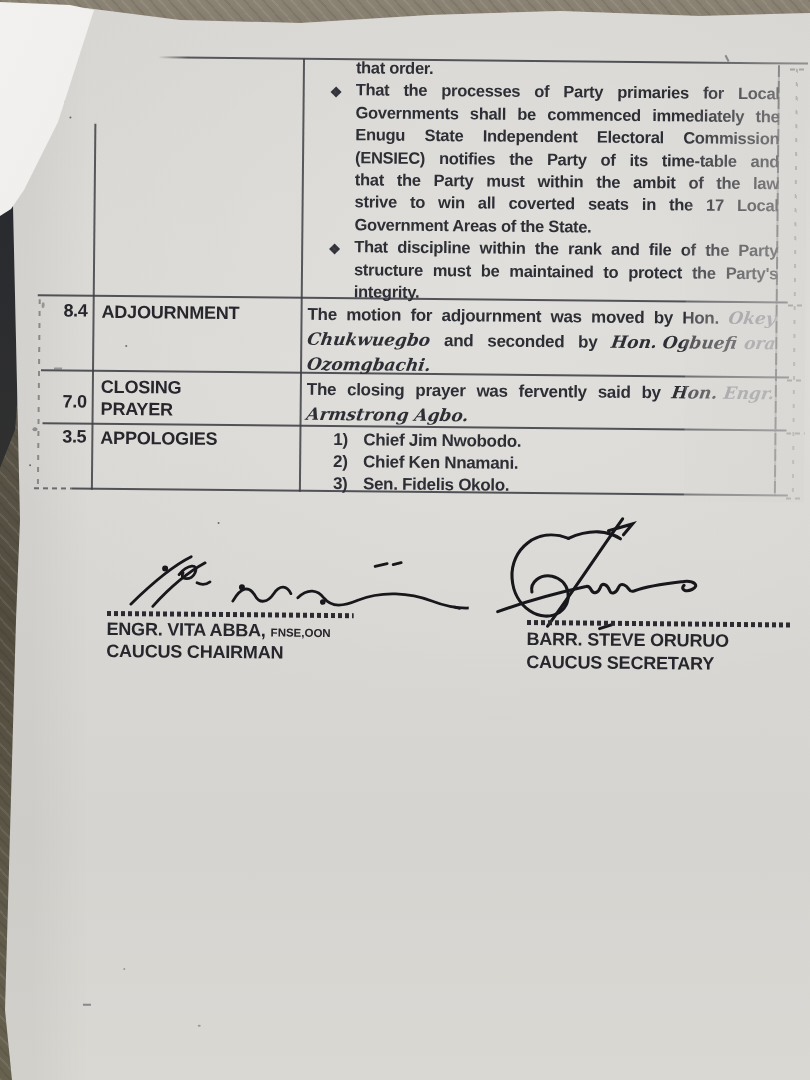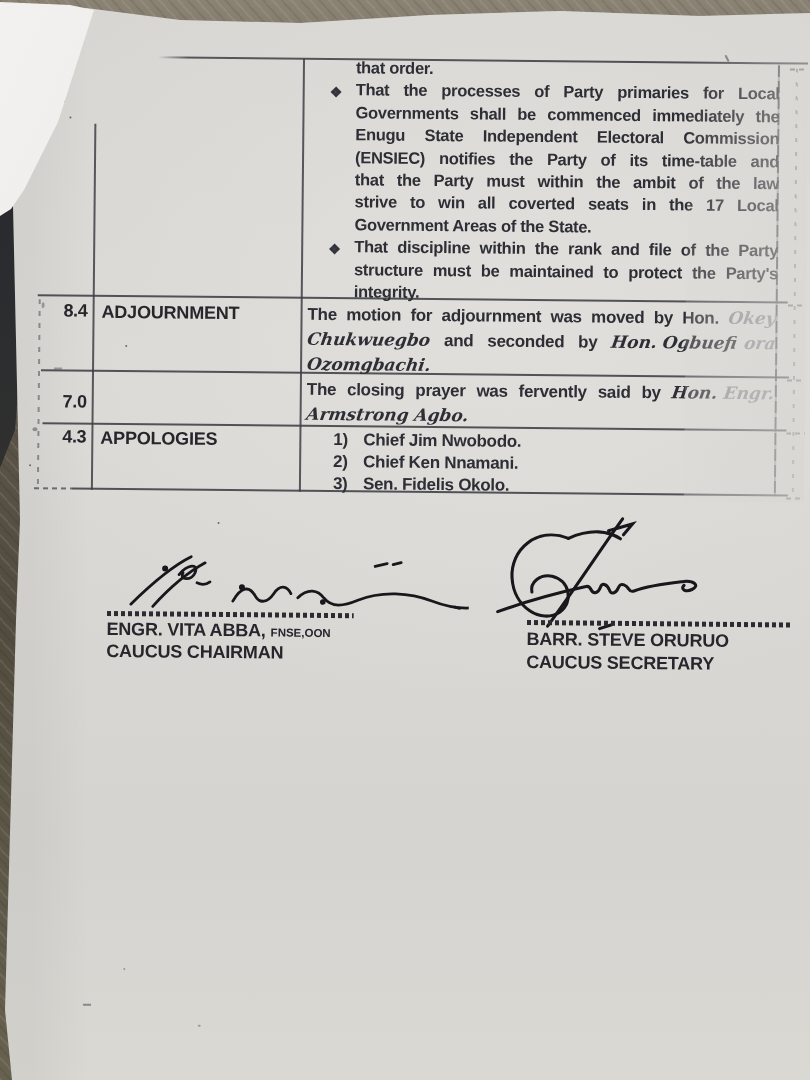--- a/index.html
+++ b/index.html
@@ -149,26 +149,30 @@
 
     <div class="num" style="top:301px">8.4</div>
     <div class="rlabel" style="top:301px">ADJOURNMENT</div>
     <div class="rc rc-adj">
       <div class="ln j"><span>The motion for adjournment was moved by Hon. </span><span class="script faint">Okey</span></div>
       <div class="ln j"><span class="script">Chukwuegbo</span><span> and seconded by </span><span class="script">Hon. Ogbuefi</span><span class="gap"></span><span class="script faint">ora</span></div>
       <div class="ln"><span class="script">Ozomgbachi.</span></div>
     </div>
 
     <div class="num" style="top:392px">7.0</div>
+    <div class="rlabel" style="top:376px">
+      <div>CLOSING</div>
+      <div>PRAYER</div>
+    </div>
     <div class="rc rc-clo">
       <div class="ln j"><span>The closing prayer was fervently said by </span><span class="script">Hon.</span><span class="gap"></span><span class="script faint">Engr.</span></div>
       <div class="ln"><span class="script">Armstrong Agbo.</span></div>
     </div>
 
-    <div class="num" style="top:427px">4.3</div>
+    <div class="num" style="top:427px">3.5</div>
     <div class="rlabel" style="top:427px">APPOLOGIES</div>
     <div class="rc rc-apo">
       <div class="ap-row">
           <span class="ap-marker">1)</span>
           <span>Chief Jim Nwobodo.</span>
         </div>
       <div class="ap-row">
           <span class="ap-marker">2)</span>
           <span>Chief Ken Nnamani.</span>
         </div>

